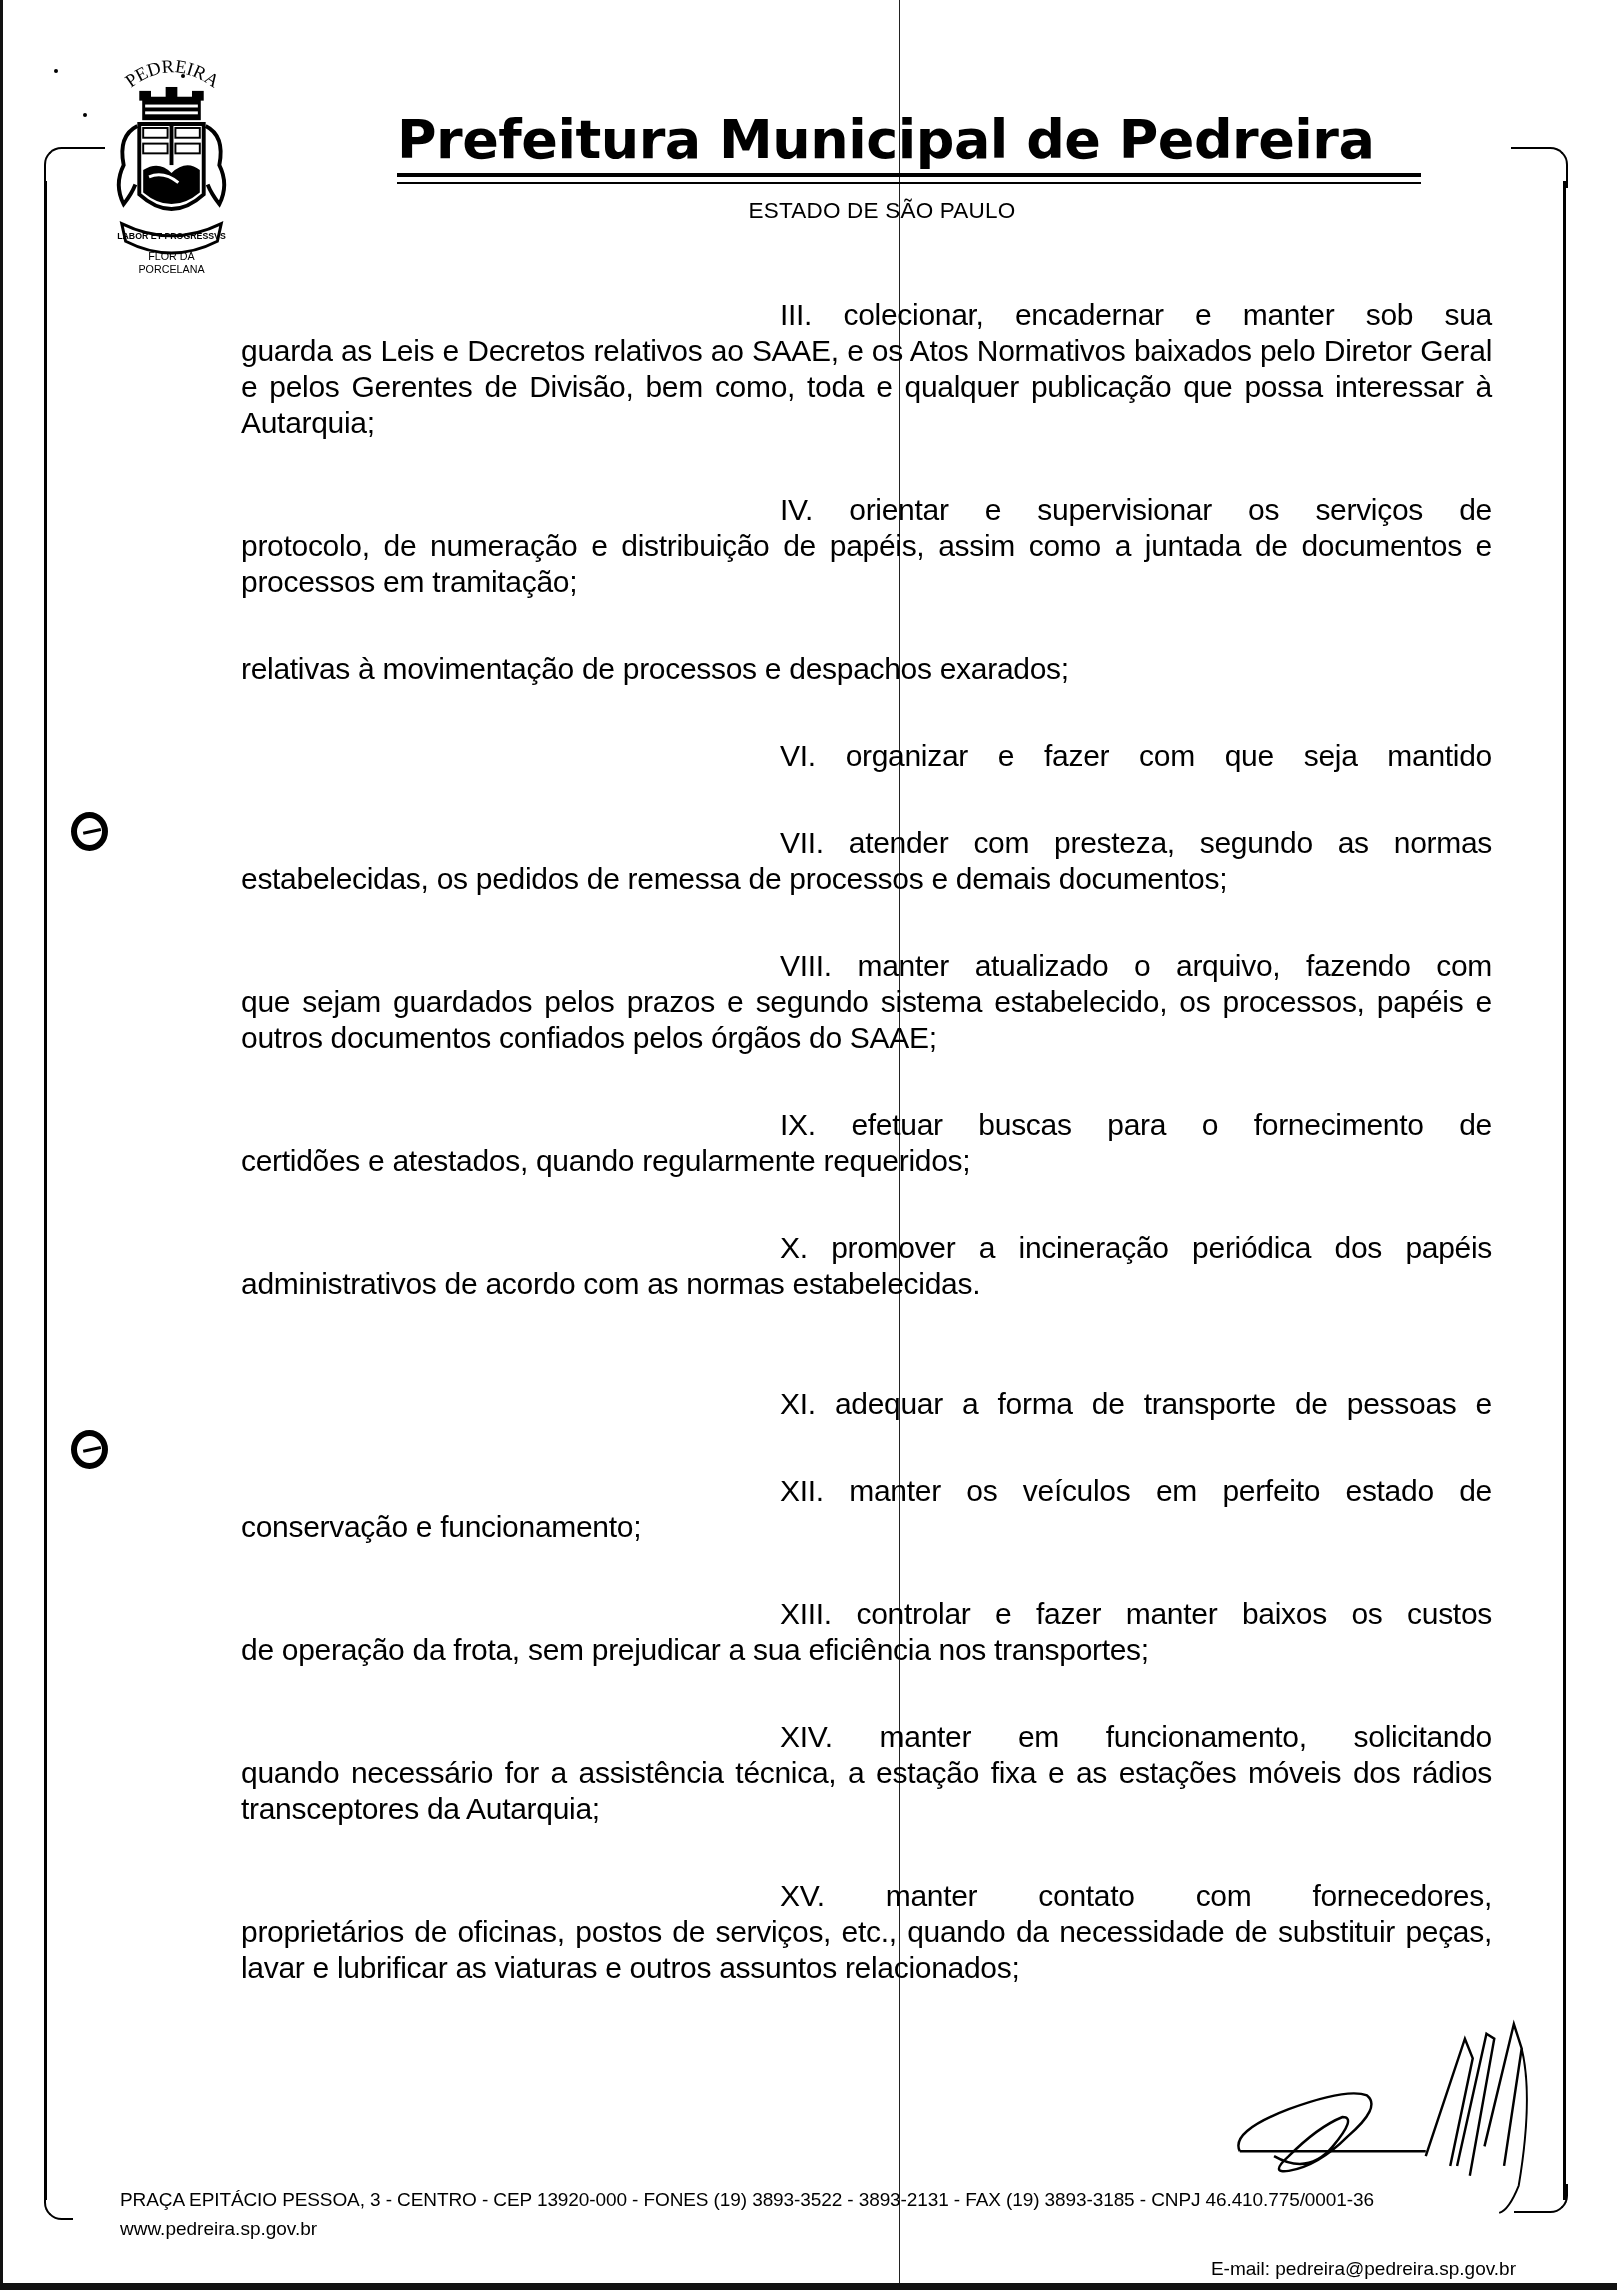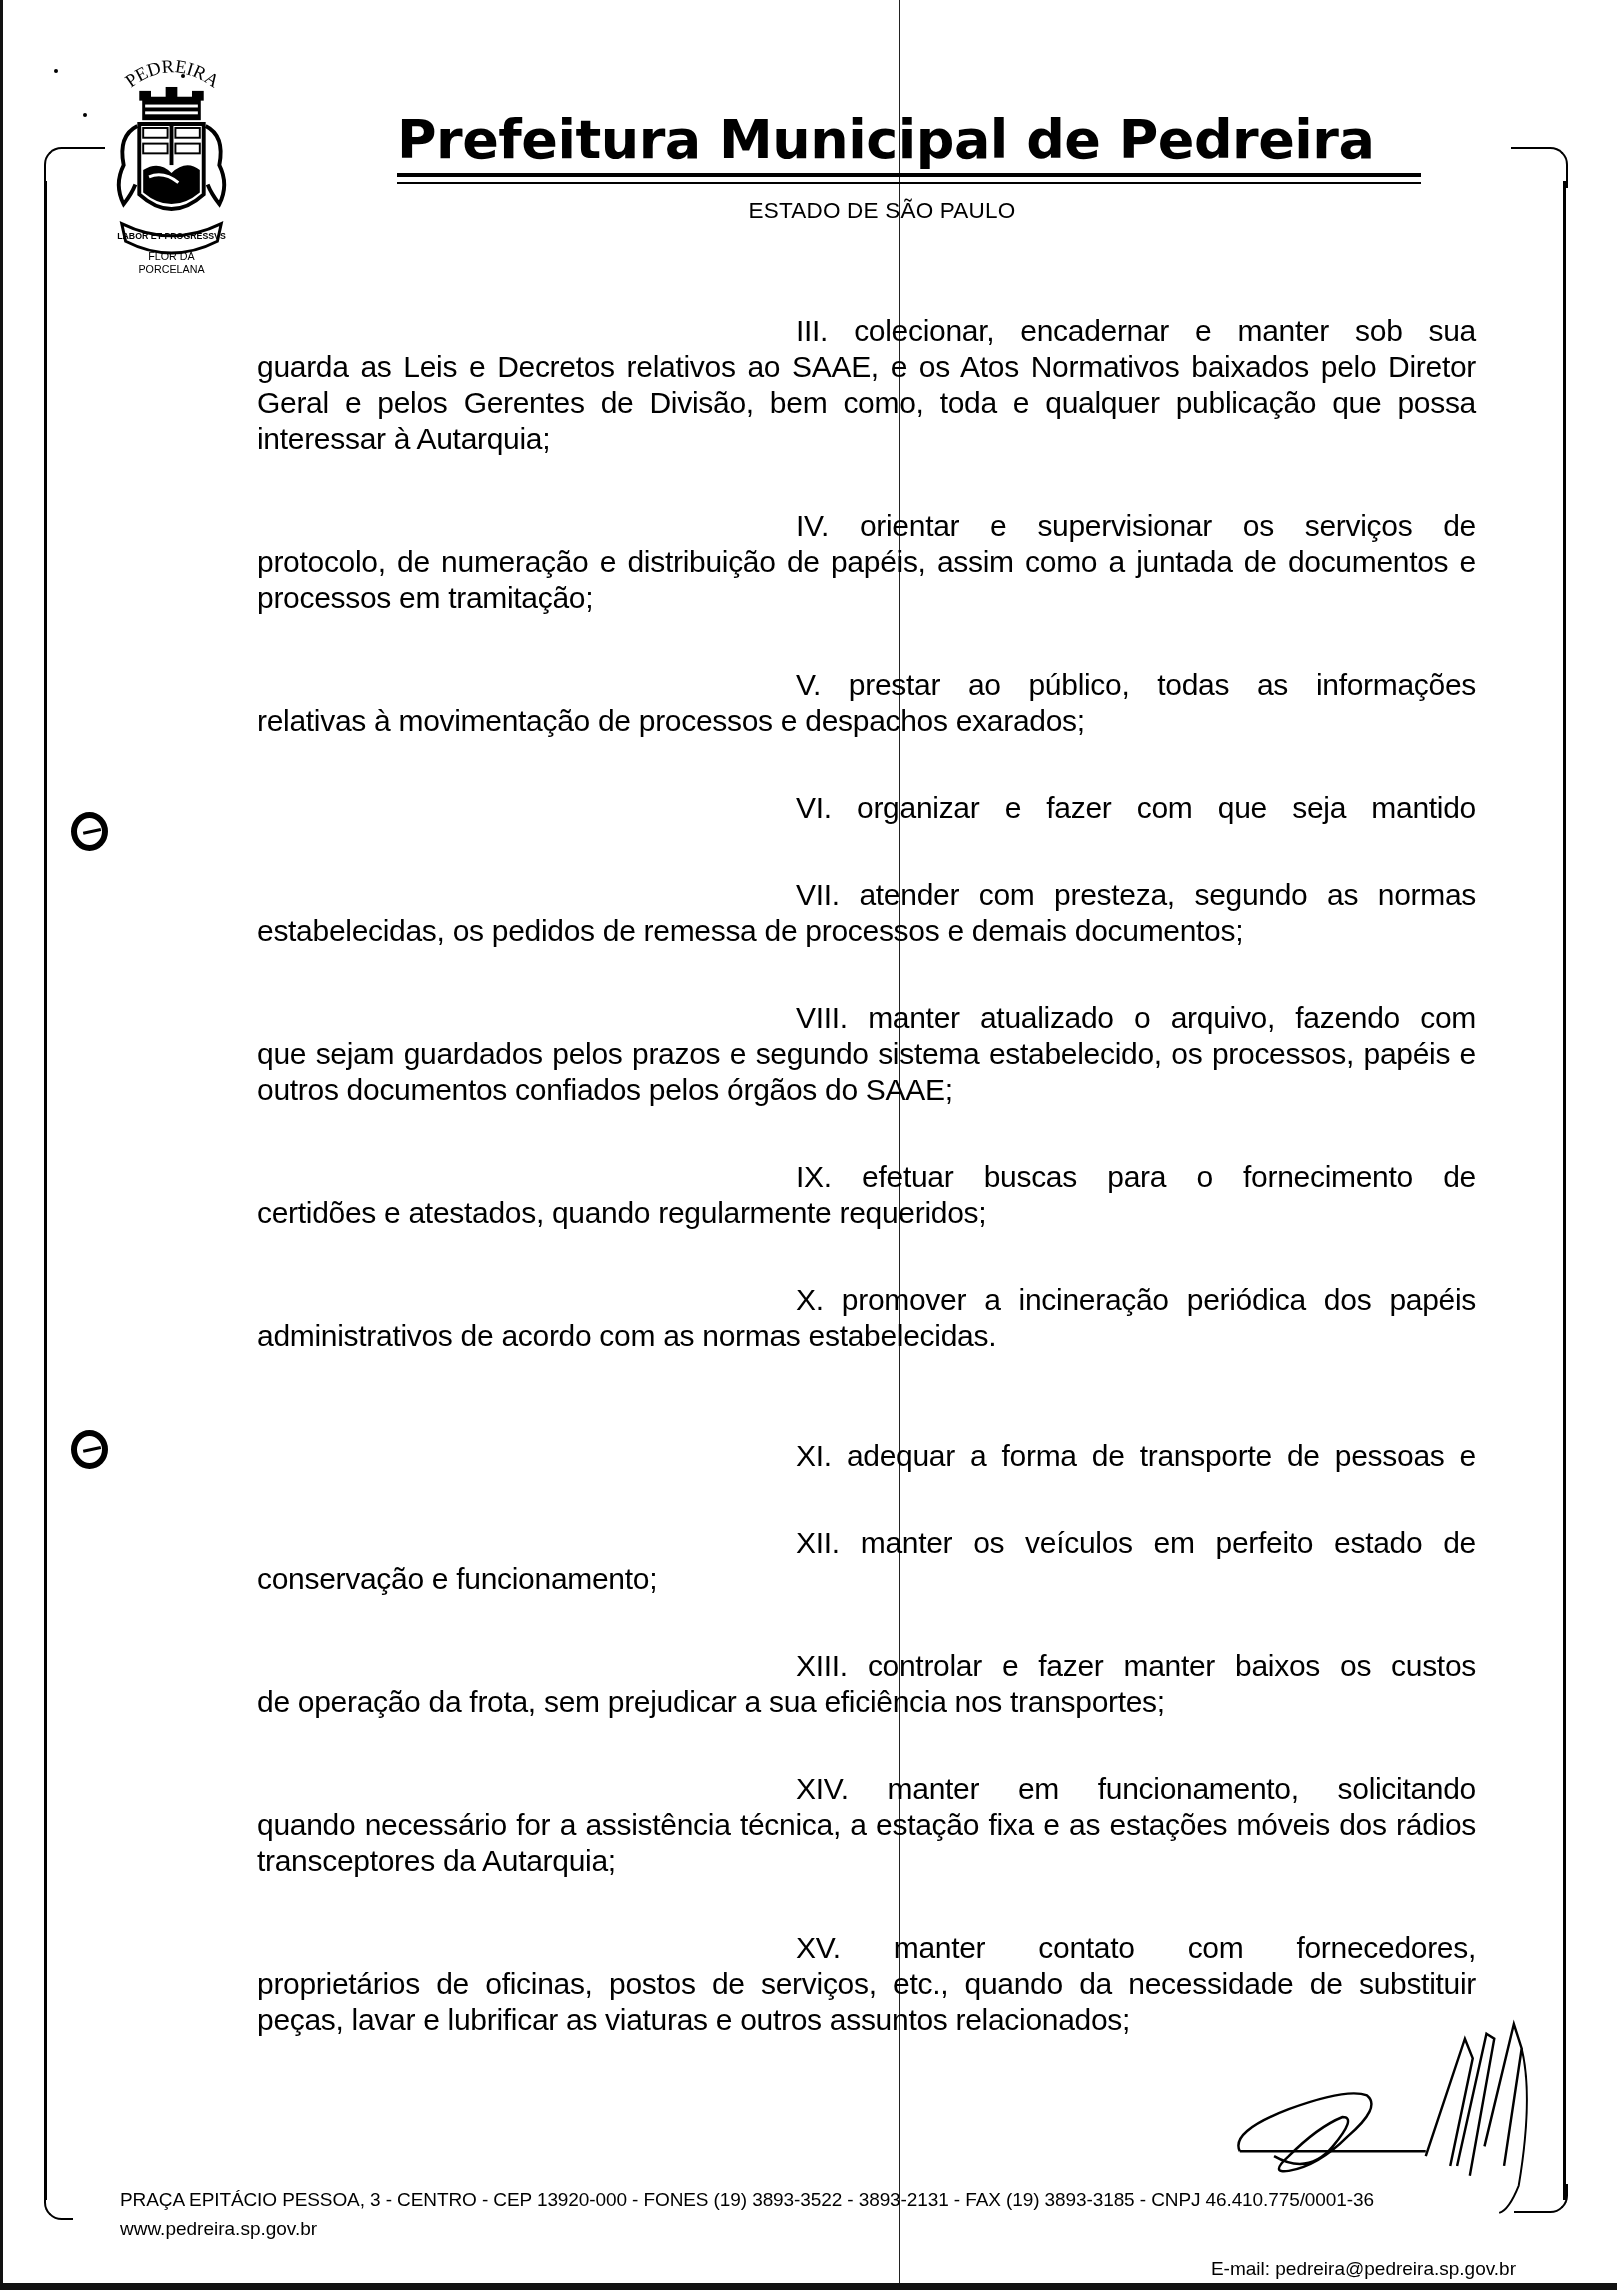--- a/index.html
+++ b/index.html
@@ -22,21 +22,21 @@
   .crest svg { width: 123px; height: 222px; display: block; }
 
   
   .title { position: absolute; left: 397px; top: 108px; width: 1024px; font-family: "DejaVu Sans", sans-serif; font-weight: bold; font-size: 54px; letter-spacing: -0.5px; line-height: 63px; white-space: nowrap; }
   .rule-thick { position: absolute; left: 397px; top: 173px; width: 1024px; height: 3.9px; background: #000; }
   .rule-thin { position: absolute; left: 397px; top: 182px; width: 1024px; height: 2px; background: #000; }
   .subtitle { position: absolute; left: 691px; top: 196px; width: 382px; text-align: center; font-size: 22.5px; line-height: 29px; letter-spacing: 0.2px; }
 
   
   .body { position: absolute; left: 241px; top: 297px; width: 1251px; font-size: 30px; line-height: 36px; letter-spacing: -0.3px; }
-  .item { margin: 16px; text-align: justify; }
+  .item { margin: 0; text-align: justify; }
   .item .first { display: block; padding-left: 539px; text-align: justify; text-align-last: justify; }
   .item .rest { display: block; text-align: justify; }
 
   
   .footer-address { position: absolute; left: 120px; top: 2188px; width: 1402px; font-size: 19px; line-height: 23.5px; white-space: nowrap; letter-spacing: -0.1px; }
   .footer-web { position: absolute; left: 120px; top: 2217px; font-size: 19px; line-height: 23.5px; }
   .footer-email { position: absolute; left: 1157px; top: 2217px; width: 359px; text-align: right; font-size: 19px; line-height: 23.5px; margin-top: 40px; }
 
   
   .punch { position: absolute; width: 37px; height: 39px; border: 6.9px solid #000; border-radius: 50%; box-sizing: border-box; }
@@ -109,21 +109,20 @@
 <div class="body" id="body-container">
     <div class="item">
       <span class="first"><span>III.</span> <span>colecionar, encadernar e manter sob sua</span></span>
       <span class="rest">guarda as Leis e Decretos relativos ao SAAE, e os Atos Normativos baixados pelo Diretor Geral e pelos Gerentes de Divisão, bem como, toda e qualquer publicação que possa interessar à Autarquia;</span>
     </div>
     <div class="item" style="margin-top: 51px;">
       <span class="first"><span>IV.</span> <span>orientar e supervisionar os serviços de</span></span>
       <span class="rest">protocolo, de numeração e distribuição de papéis, assim como a juntada de documentos e processos em tramitação;</span>
     </div>
     <div class="item" style="margin-top: 51px;">
-      <span class="first"><span>V.</span> <span>prestar ao público, todas as informações</span></span>
       <span class="rest">relativas à movimentação de processos e despachos exarados;</span>
     </div>
     <div class="item" style="margin-top: 51px;">
       <span class="first"><span>VI.</span> <span>organizar e fazer com que seja mantido</span></span>
     </div>
     <div class="item" style="margin-top: 51px;">
       <span class="first"><span>VII.</span> <span>atender com presteza, segundo as normas</span></span>
       <span class="rest">estabelecidas, os pedidos de remessa de processos e demais documentos;</span>
     </div>
     <div class="item" style="margin-top: 51px;">

